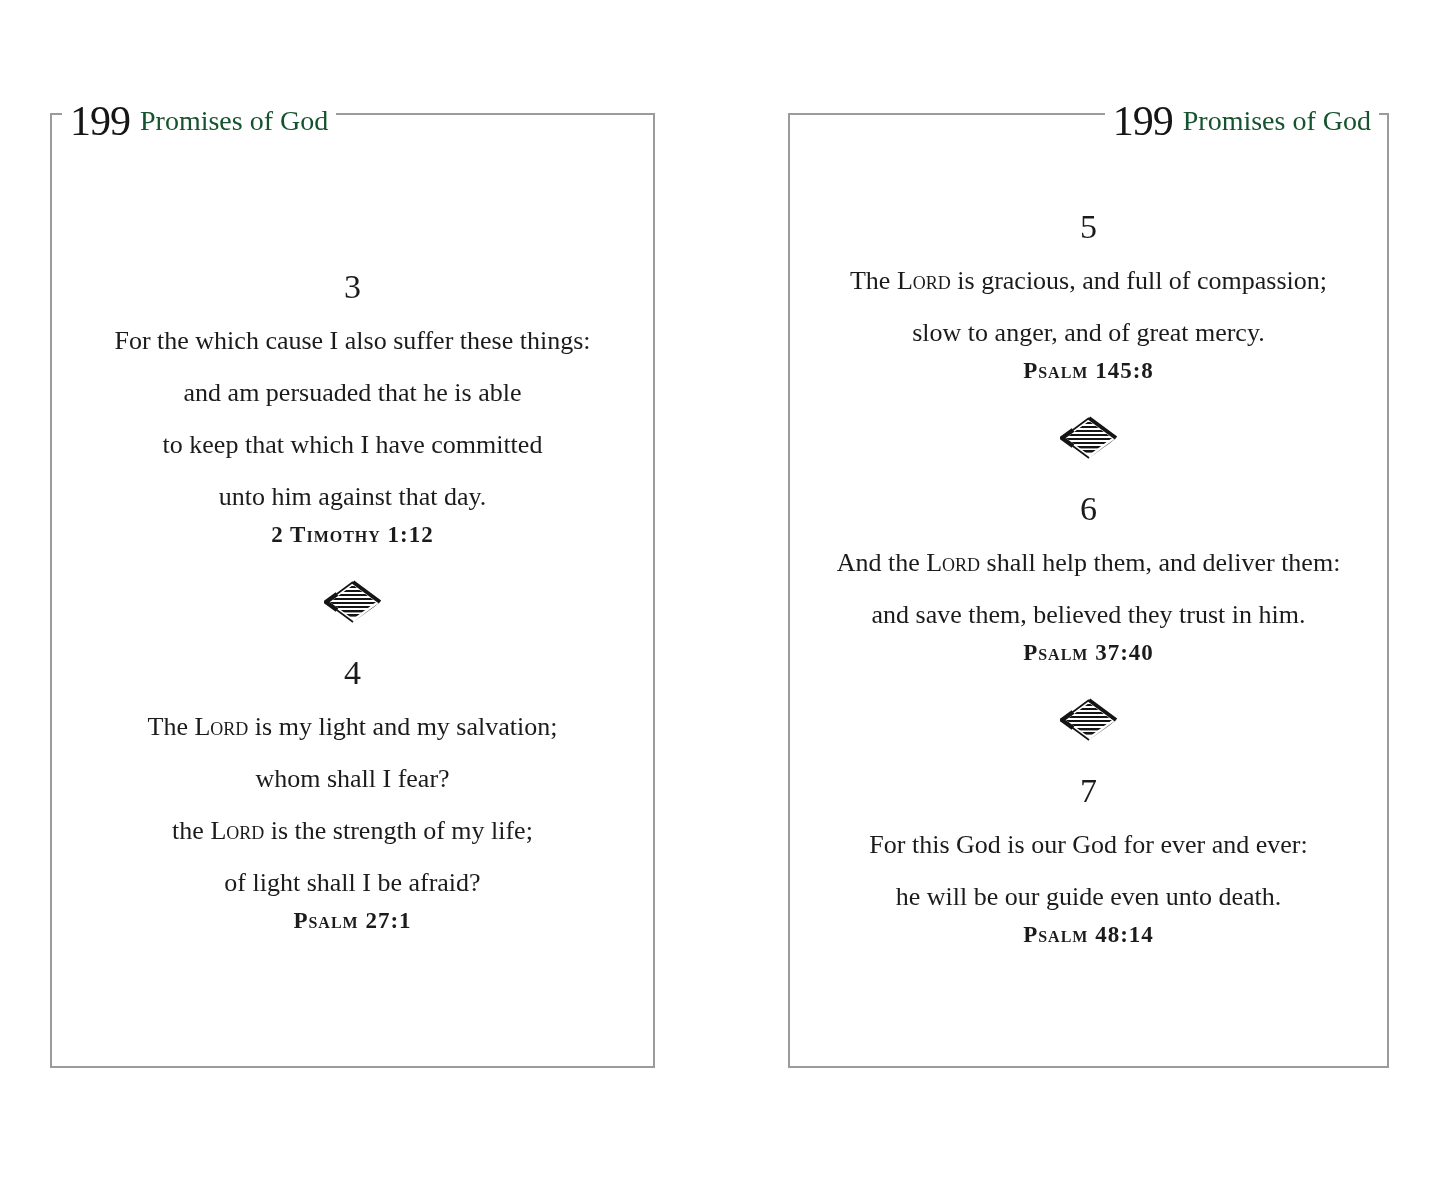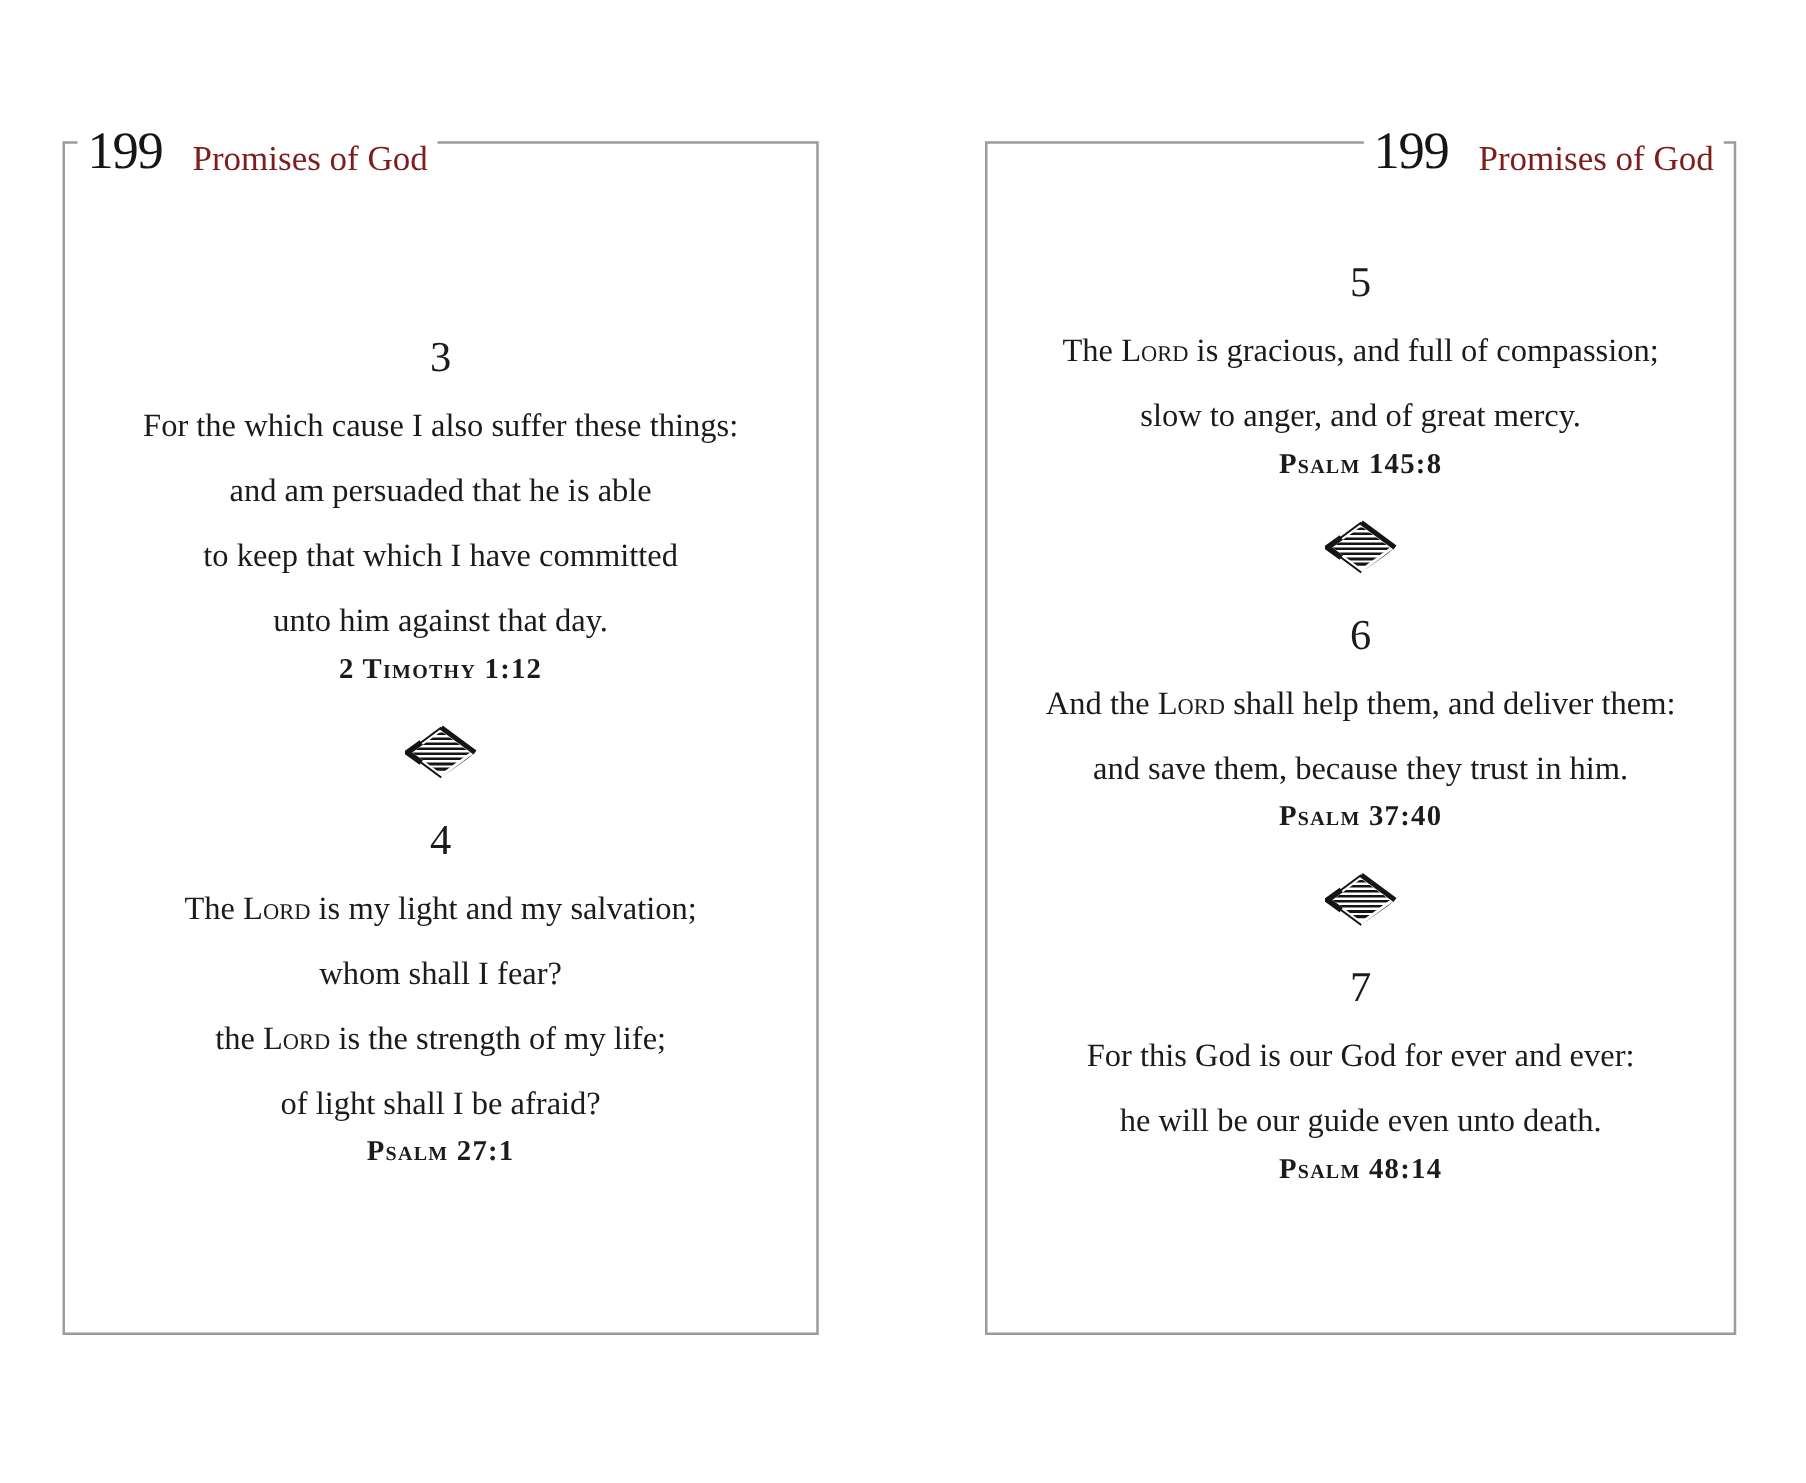--- a/index.html
+++ b/index.html
@@ -23,39 +23,38 @@
     box-sizing: border-box;
     background: #ffffff;
   }
   .page.left  { left: 50px;  width: 605px; }
   .page.right { left: 788px; width: 601px; }
 
   .page-header {
     position: absolute;
     top: -15px;
     display: flex;
-    align-items: flex-end;
+    align-items: center;
     background: #ffffff;
     padding: 0 8px;
     white-space: nowrap;
     line-height: 1;
-    gap: 14px;
   }
   .page.left  .page-header { left: 10px; }
   .page.right .page-header { right: 8px; }
 
   .title-number {
     font-size: 42px;
     letter-spacing: -1px;
     color: #161616;
   }
   .title-text {
     font-size: 28px;
     margin-left: 10px;
-    color: #7f1d1d;
+    color: #14532d;
   }
 
   .content {
     position: absolute;
     left: 0; right: 0; top: 0; bottom: 0;
     text-align: center;
     padding: 0 26px;
     box-sizing: border-box;
   }
   .content.left  { padding-top: 152px; }
@@ -168,21 +167,21 @@
     </g>
     <polygon points="56,22 29,42 36,37 50,27" fill="#141414"></polygon>
     <line x1="29" y1="2" x2="56" y2="22" stroke="#141414" stroke-width="4"></line>
     <line x1="29" y1="2" x2="2" y2="22" stroke="#141414" stroke-width="1.6"></line>
     <line x1="2" y1="22" x2="29" y2="42" stroke="#141414" stroke-width="1.6"></line>
     <path d="M13,14 L2,22 L13,30" fill="none" stroke="#141414" stroke-width="4.5"></path>
   </svg>
 <div class="verse-number">6</div>
         <div class="verse-text">
           <div class="verse-line">And the <span class="sc">Lord</span> shall help them, and deliver them:</div>
-          <div class="verse-line">and save them, because they trust in him.</div>
+          <div class="verse-line">and save them, believed they trust in him.</div>
         </div>
         <div class="verse-reference">Psalm 37:40</div>
   <svg class="ornament" viewBox="0 0 58 44">
     <g clip-path="url(#diamond-clip)" fill="#141414">
       <rect x="0" y="6" width="58" height="2"></rect>
       <rect x="0" y="10" width="58" height="2"></rect>
       <rect x="0" y="14" width="58" height="2"></rect>
       <rect x="0" y="18" width="58" height="2"></rect>
       <rect x="0" y="22" width="58" height="2"></rect>
       <rect x="0" y="26" width="58" height="2"></rect>

